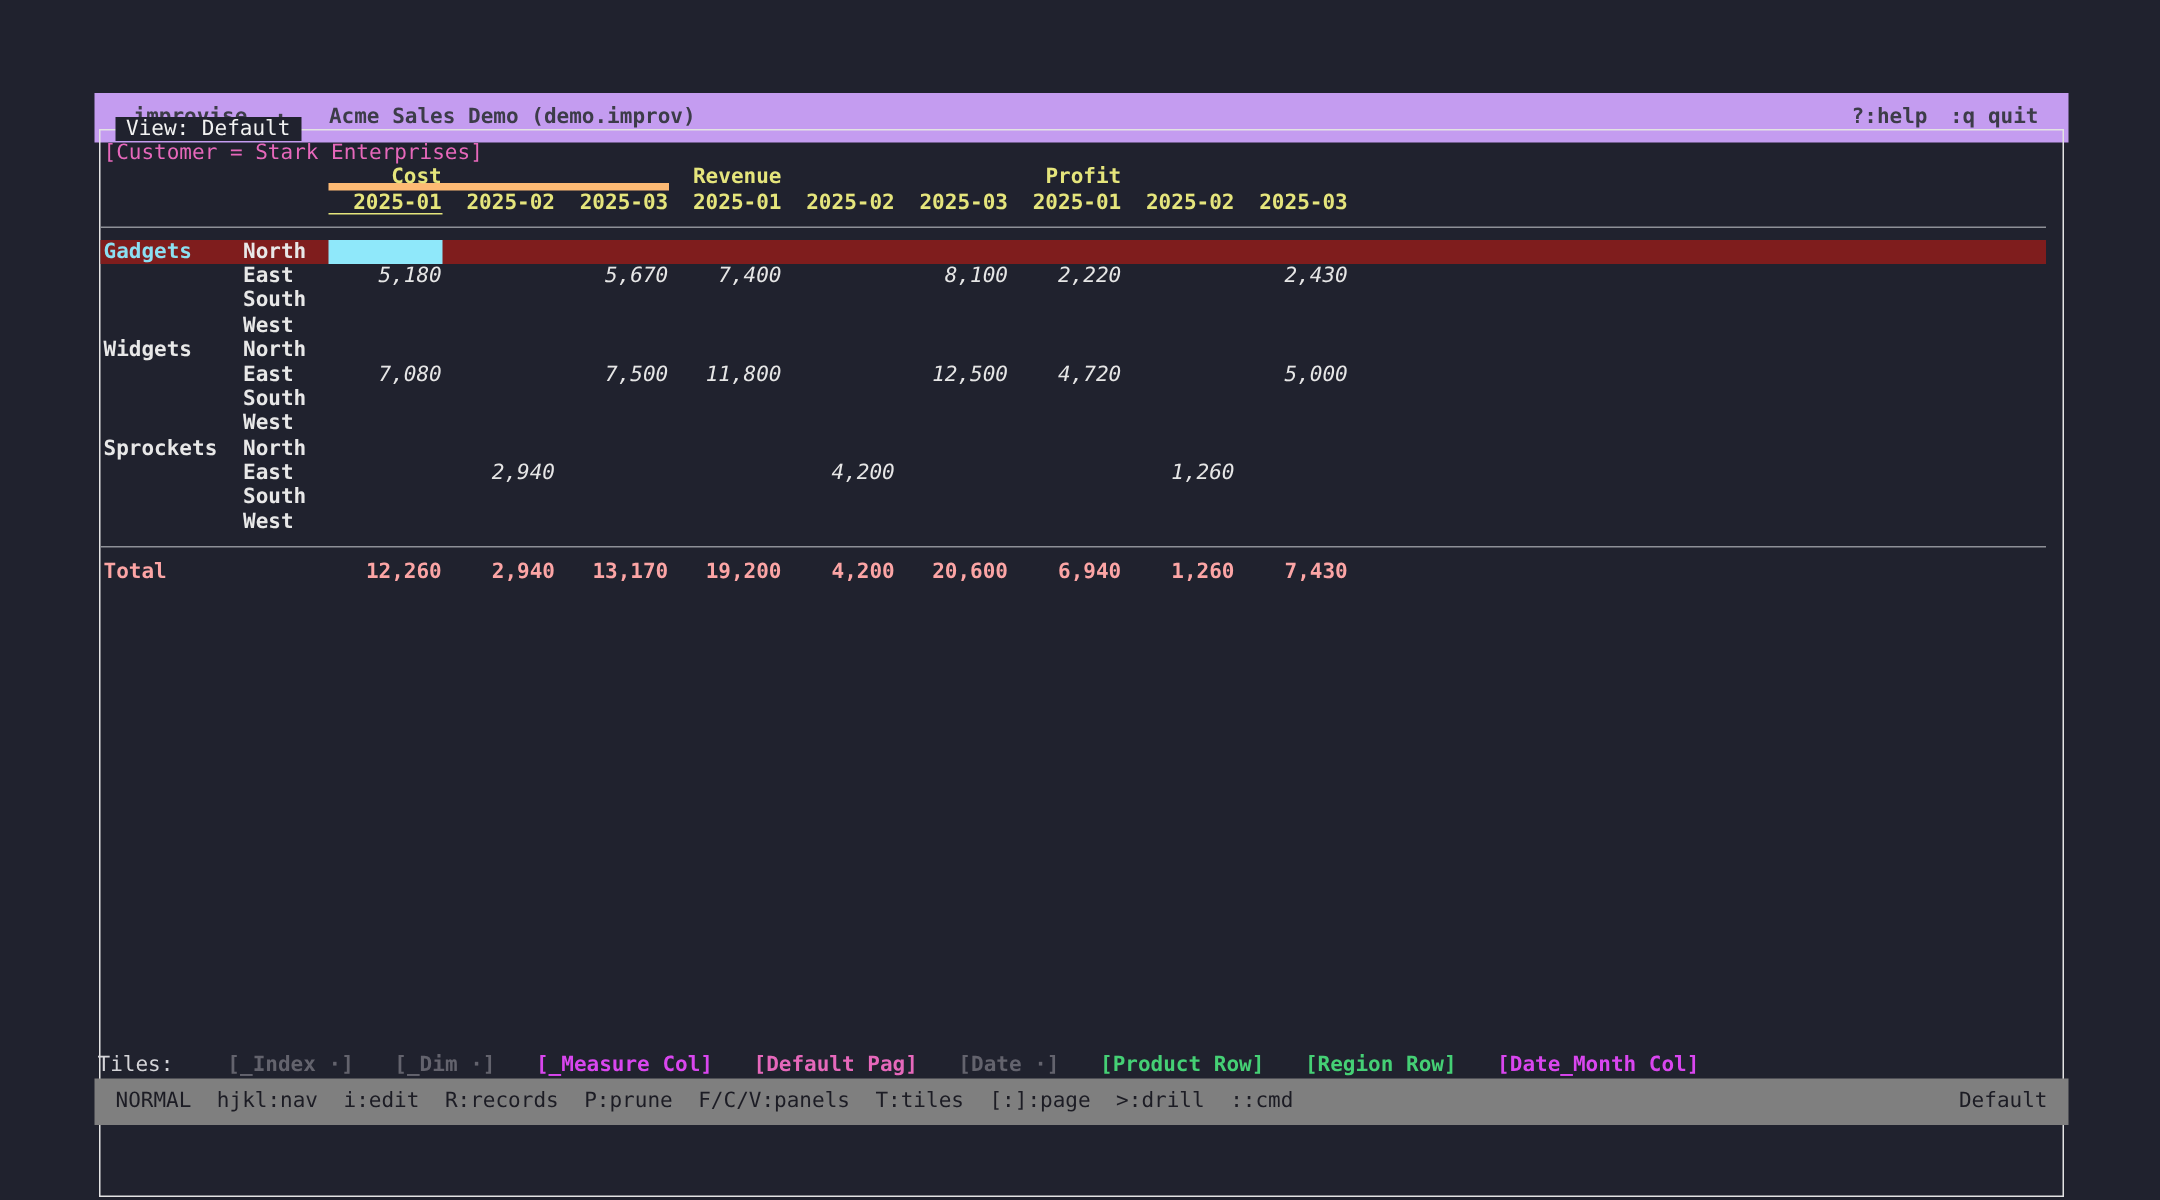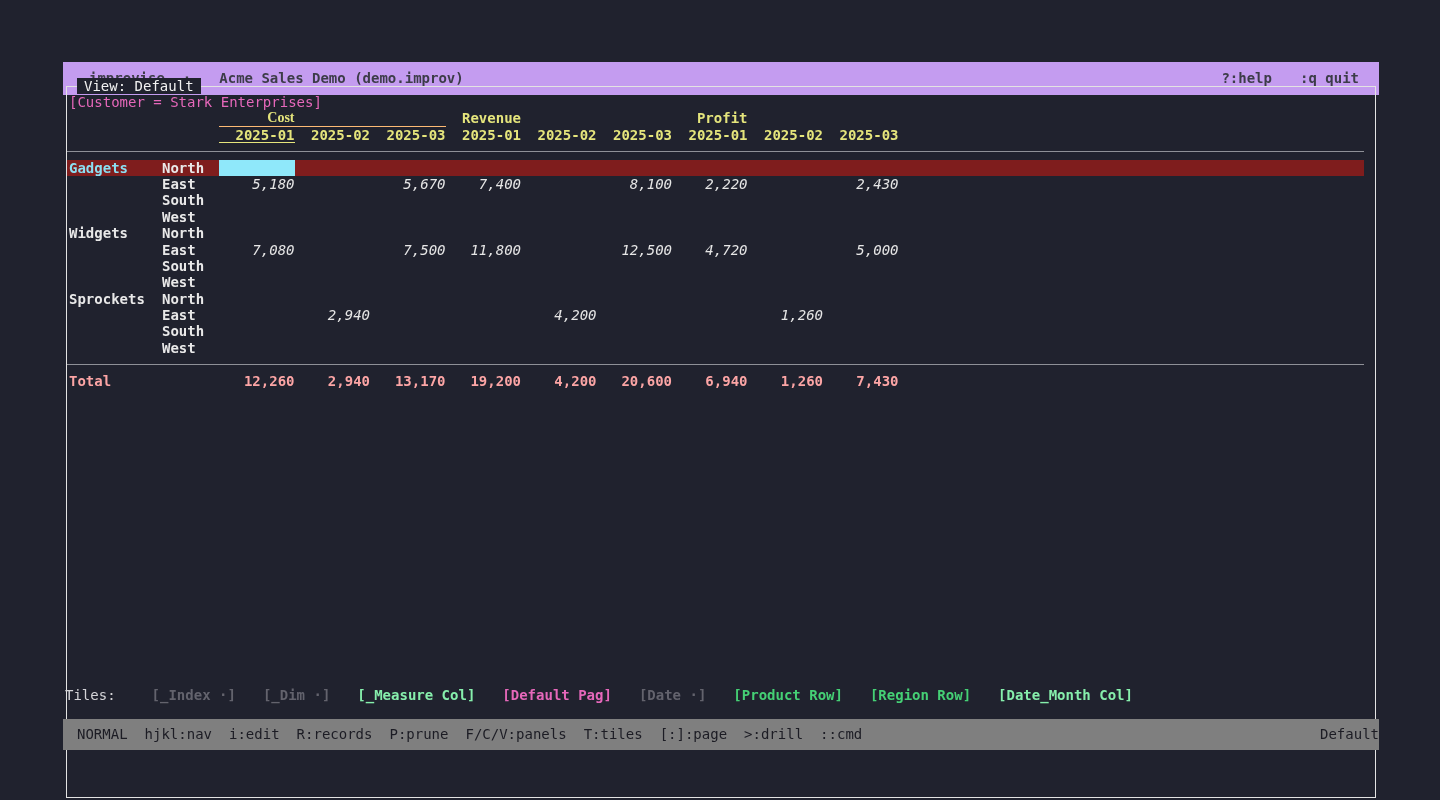--- a/index.html
+++ b/index.html
@@ -14,21 +14,21 @@
   }
   .screen { position: relative; width: 1440px; height: 800px; }
 
   
   .titlebar {
     position: absolute; left: 63px; top: 62px; width: 1316px; height: 33px;
     background: #c49cf0; color: #3c3c48; font-weight: bold;
     display: flex; align-items: center; padding-left: 26px;
   }
   .titlebar .dot { margin: 0 28px 0 18px; }
-  .titlebar .tb-right { margin-left: auto; padding-right: 20px; display: flex; gap: 28px; }
+  .titlebar .tb-right { margin-left: auto; padding-right: 20px; display: flex; gap: 15px; }
 
   
   .frame {
     position: absolute; left: 66px; top: 86px; width: 1310px; height: 712px;
     border: 1px solid #e3e3e3; padding: 7px 11px 0 2px;
   }
   .frame-title {
     position: absolute; top: -9px; left: 10px; padding: 0 7px;
     background: #20222e; color: #f2f2f2;
   }
@@ -36,57 +36,57 @@
 
   .row { display: flex; height: 16.4px; white-space: pre; }
   .col-product { width: 93px; font-weight: bold; }
   .col-region  { width: 57px; font-weight: bold; }
   .col-val     { width: 75.5px; text-align: right; }
   .spacer      { width: 150px; }
 
   .group-row { color: #e5e57c; font-weight: bold; }
   .group { width: 226.5px; display: flex; }
   .group .glabel { display: inline-block; width: 75.5px; text-align: right; }
-  .group.sel { border-bottom: 1px solid #fdba74; font-family: Liberation Serif, serif; }
+  .group.sel { border-bottom: 5px solid #fdba74; }
 
   .month-row { color: #e5e57c; font-weight: bold; }
   .month-row .col-val.first { border-bottom: 1px solid #e5e57c; }
 
   .sep-row { height: 16.4px; display: flex; align-items: center; margin-left: -2px; }
   .sep-row .sep { width: 100%; border-top: 1px solid #8e9097; height: 0; }
 
   .data-row { margin-left: -2px; padding-left: 2px; }
   .data-row.hl { background: #7f1d1d; }
   .data-row .col-product.accent { color: #8bdff2; }
   .data-row .val { font-style: italic; color: #e6e6e6; }
   .data-row .val.sel-cell { background: #8fe8fa; }
 
   .total-row { color: #fca5a5; font-weight: bold; }
 
   
   .tiles-line {
-    position: absolute; left: 65px; top: 687px; height: 16.4px;
+    position: absolute; left: 65px; top: 702px; height: 16.4px;
     display: flex; align-items: center; white-space: pre; font-weight: bold;
   }
   .tiles-label { color: #d4d4d8; font-weight: normal; margin-right: 36px; }
   .tile { margin-right: 27px; }
   .tile.dim  { color: #63636d; }
-  .tile.col  { color: #86efac; }
+  .tile.col  { color: #d946ef; }
   .tile.page { color: #e668bb; }
   .tile.row  { color: #45d075; }
 
   
   .statusbar {
     position: absolute; left: 63px; top: 719px; width: 1316px; height: 31px;
     background: #7f7f7f; color: #1c1c24;
     display: flex; align-items: center; padding-left: 14px; white-space: pre;
   }
   .statusbar .mode { margin-right: 17px; }
   .statusbar .hint { margin-right: 17px; }
-  .statusbar .sb-right { margin-left: auto; }
+  .statusbar .sb-right { margin-left: auto; padding-right: 14px; }
 </style>
 </head>
 <body>
 
 <div class="screen">
 
   <header class="titlebar">
     <span>improvise</span>
     <span class="dot">·</span>
     <span>Acme Sales Demo (demo.improv)</span>

